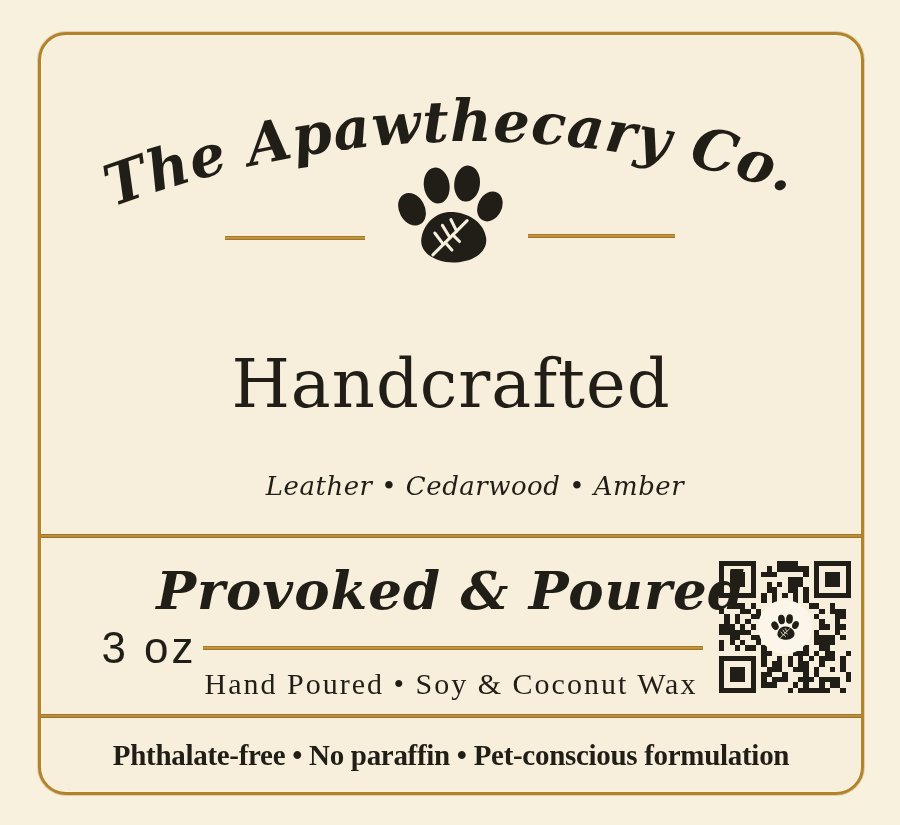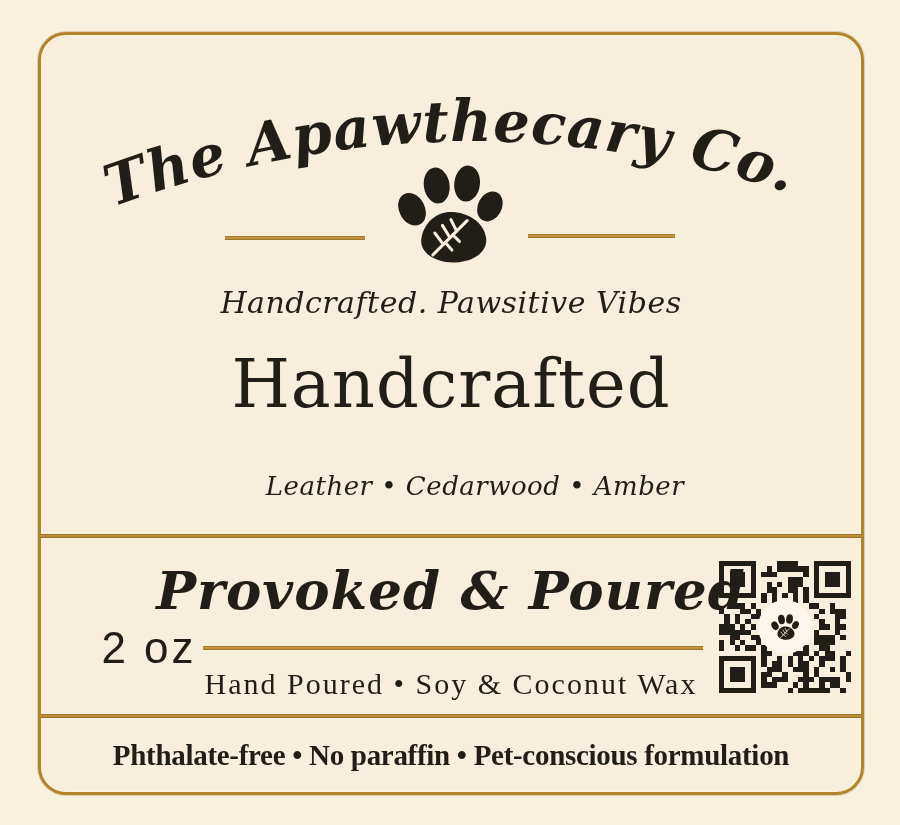--- a/index.html
+++ b/index.html
@@ -109,29 +109,28 @@
     </text>
   </svg>
 
   <svg class="abs paw-logo" viewBox="0 0 120 110">
     <use href="#paw-shape"></use>
   </svg>
 
   <div class="abs gold-rule rule-left"></div>
   <div class="abs gold-rule rule-right"></div>
 
-  <div class="abs centered tagline">Handcrafted. Pawsitive Vibes</div>
 
   <div class="abs centered product-name">Handcrafted</div>
 
   <div class="abs centered scent-notes">Leather • Cedarwood • Amber</div>
 
   <div class="abs section-divider divider-top"></div>
 
-  <div class="abs net-weight">2 oz</div>
+  <div class="abs net-weight">3 oz</div>
 
   <div class="abs centered series-title">Provoked &amp; Poured</div>
 
   <div class="abs series-underline"></div>
 
   <div class="abs centered materials">Hand Poured • Soy &amp; Coconut Wax</div>
 
   <div class="abs qr-wrap">
     <svg id="qr-svg" viewBox="0 0 25 25" shape-rendering="crispEdges">
         <rect x="0" y="0" width="1" height="1" fill="#211E18"></rect>

